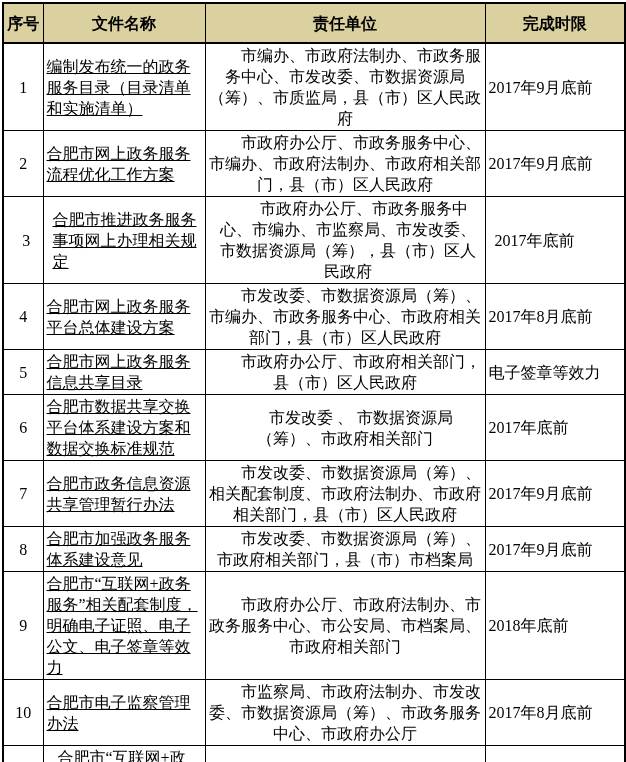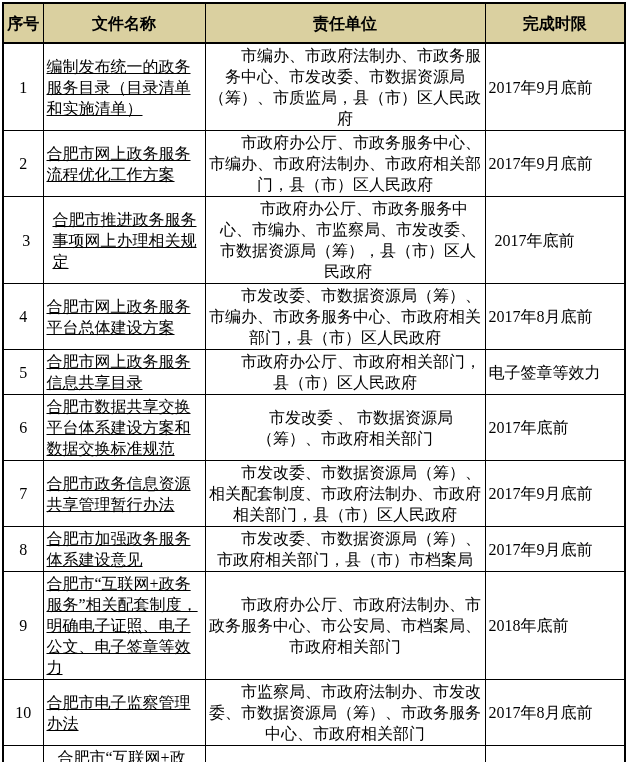--- a/index.html
+++ b/index.html
@@ -140,21 +140,21 @@
         </tr>
         <tr>
           <td class="num">9</td>
           <td class="name">合肥市“互联网+政务服务”相关配套制度，明确电子证照、电子公文、电子签章等效力</td>
           <td class="resp">市政府办公厅、市政府法制办、市政务服务中心、市公安局、市档案局、市政府相关部门</td>
           <td class="time">2018年底前</td>
         </tr>
         <tr>
           <td class="num">10</td>
           <td class="name">合肥市电子监察管理办法</td>
-          <td class="resp">市监察局、市政府法制办、市发改委、市数据资源局（筹）、市政务服务中心、市政府相关部门</td>
+          <td class="resp">市监察局、市政府法制办、市发改委、市数据资源局（筹）、市政务服务中心、市政府办公厅</td>
           <td class="time">2017年8月底前</td>
         </tr>
         <tr>
           <td class="num">11</td>
           <td class="name">合肥市“互联网+政务服务”绩效考核评估办法</td>
           <td class="resp">市政府办公厅、市政务服务中心</td>
           <td class="time">2017年底前</td>
         </tr>
       </tbody>
   </table>

